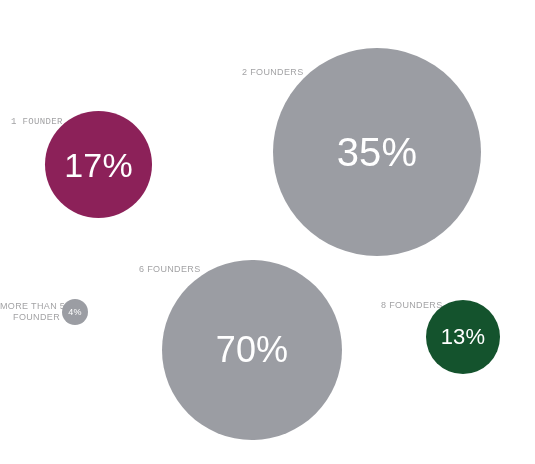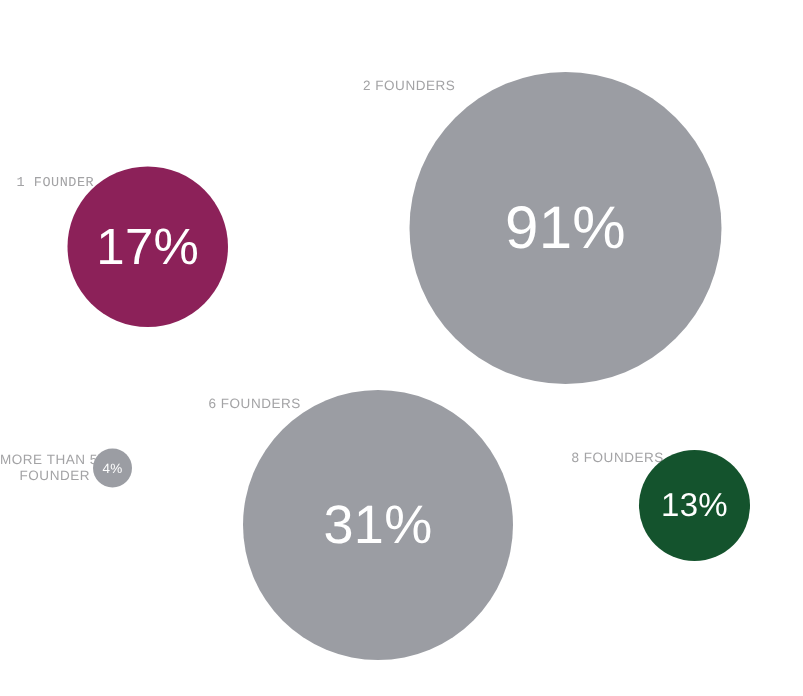--- a/index.html
+++ b/index.html
@@ -54,28 +54,28 @@
 </head>
 <body>
 
 <div id="chart-canvas">
 
   <div class="bubble-label" style="left:11px; top:117px;font-family:Liberation Mono, monospace;">1 FOUNDER</div>
   <div class="bubble" style="left:45px; top:111px; width:107px; height:107px; background:#8c2159;">
     <span class="bubble-value v-xl">17%</span>
   </div>
 
-  <div class="bubble-label" style="left:242px; top:52px;">2 FOUNDERS</div>
+  <div class="bubble-label" style="left:242px; top:67px;">2 FOUNDERS</div>
   <div class="bubble" style="left:273px; top:48px; width:208px; height:208px; background:#9b9da3;">
-    <span class="bubble-value v-xl" style="font-size:40px;">91%</span>
+    <span class="bubble-value v-xl" style="font-size:40px;">35%</span>
   </div>
 
   <div class="bubble-label" style="left:139px; top:264px;">6 FOUNDERS</div>
   <div class="bubble" style="left:162px; top:260px; width:180px; height:180px; background:#9b9da3;">
-    <span class="bubble-value" style="font-size:36px;">31%</span>
+    <span class="bubble-value" style="font-size:36px;">70%</span>
   </div>
 
   <div class="bubble-label" style="left:381px; top:300px;">8 FOUNDERS</div>
   <div class="bubble" style="left:426px; top:300px; width:74px; height:74px; background:#14532d;">
     <span class="bubble-value v-md">13%</span>
   </div>
 
   <div class="bubble-label label-right" style="left:0px; top:301px; width:60px;"><span>MORE THAN 5</span><br><span>FOUNDER</span></div>
   <div class="bubble" style="left:62px; top:299px; width:26px; height:26px; background:#9b9da3;">
     <span class="bubble-value v-xs">4%</span>

